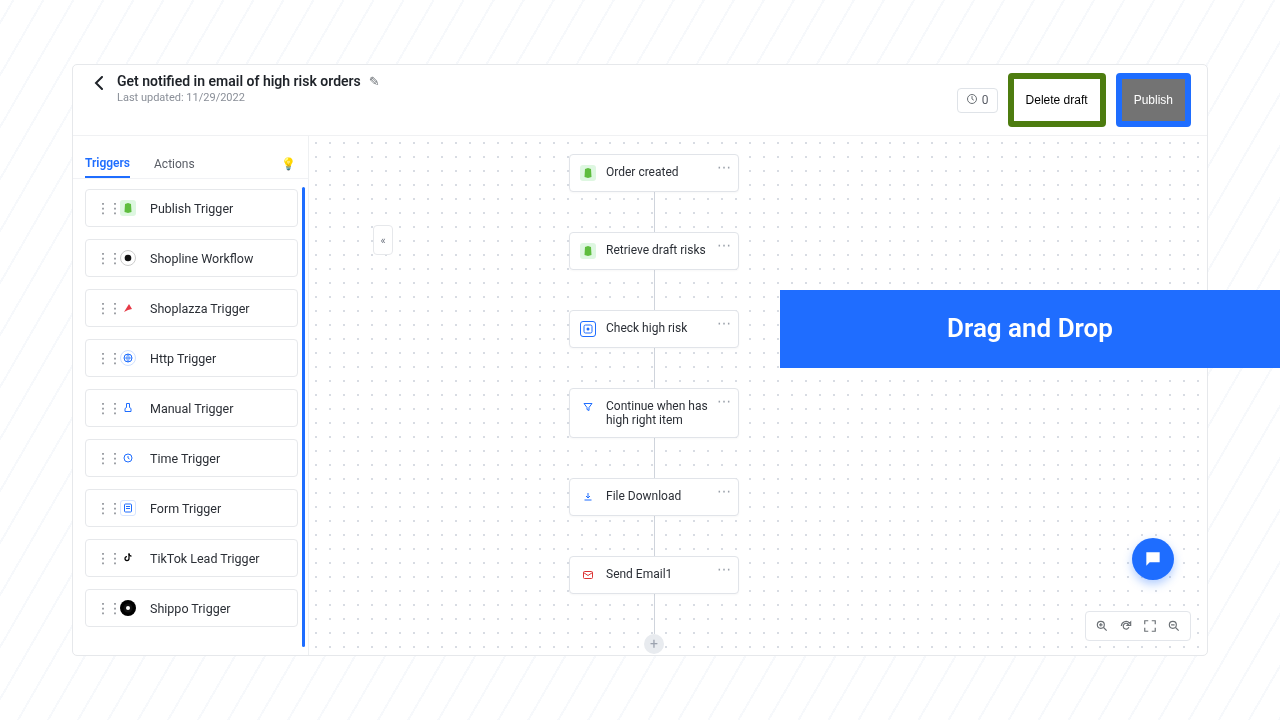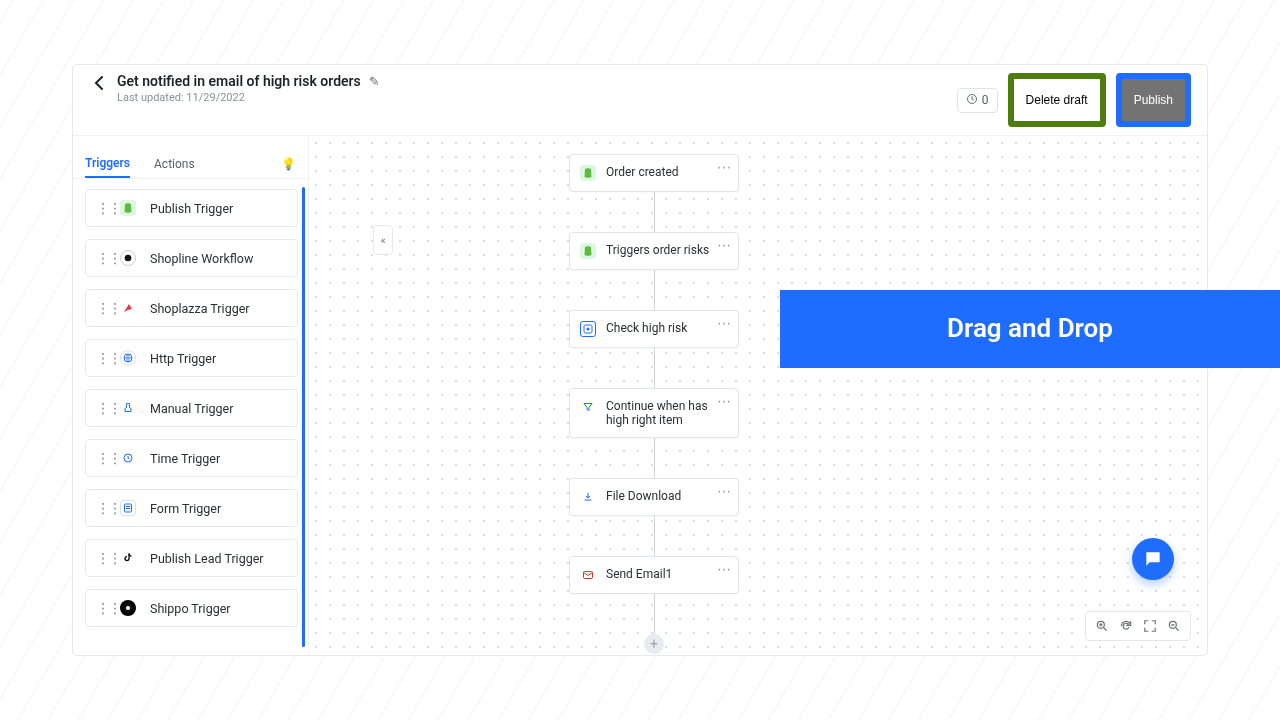--- a/index.html
+++ b/index.html
@@ -302,21 +302,21 @@
             <span>Form Trigger</span>
           </div>
           <div class="trigger-item">
             <span class="drag-handle">⋮⋮</span>
             <span class="t-icon ic-tiktok">
               <svg width="12" height="12" viewBox="0 0 24 24">
                 <path d="M14 3v10a4 4 0 1 1-4-4" stroke="#000" stroke-width="2.5" fill="none"></path>
                 <path d="M14 3c0 3 2 5 5 5" stroke="#000" stroke-width="2.5" fill="none"></path>
               </svg>
             </span>
-            <span>Publish Lead Trigger</span>
+            <span>TikTok Lead Trigger</span>
           </div>
           <div class="trigger-item">
             <span class="drag-handle">⋮⋮</span>
             <span class="t-icon ic-shippo">
               <svg width="12" height="12" viewBox="0 0 24 24">
                 <circle cx="12" cy="12" r="9" fill="#111"></circle>
                 <circle cx="12" cy="12" r="4" fill="#fff"></circle>
               </svg>
             </span>
             <span>Shippo Trigger</span>
@@ -337,21 +337,21 @@
             <span style="flex:1">Order created</span>
             <span class="more">⋯</span>
           </div>
           <div class="connector"></div>
           <div class="node">
             <span class="t-icon ic-shopify">
               <svg width="12" height="12" viewBox="0 0 24 24">
                 <path d="M6 4l6-2 6 2 1 16-7 2-7-2z" fill="#5ebd3e"></path>
               </svg>
             </span>
-            <span style="flex:1">Triggers order risks</span>
+            <span style="flex:1">Retrieve draft risks</span>
             <span class="more">⋯</span>
           </div>
           <div class="connector"></div>
           <div class="node">
             <span class="n-icon ic-check">
               <svg width="12" height="12" viewBox="0 0 24 24">
                 <rect x="4" y="4" width="16" height="16" rx="3" stroke="#1e6dff" stroke-width="2" fill="none"></rect>
                 <circle cx="12" cy="12" r="3" fill="#1e6dff"></circle>
               </svg>
             </span>

